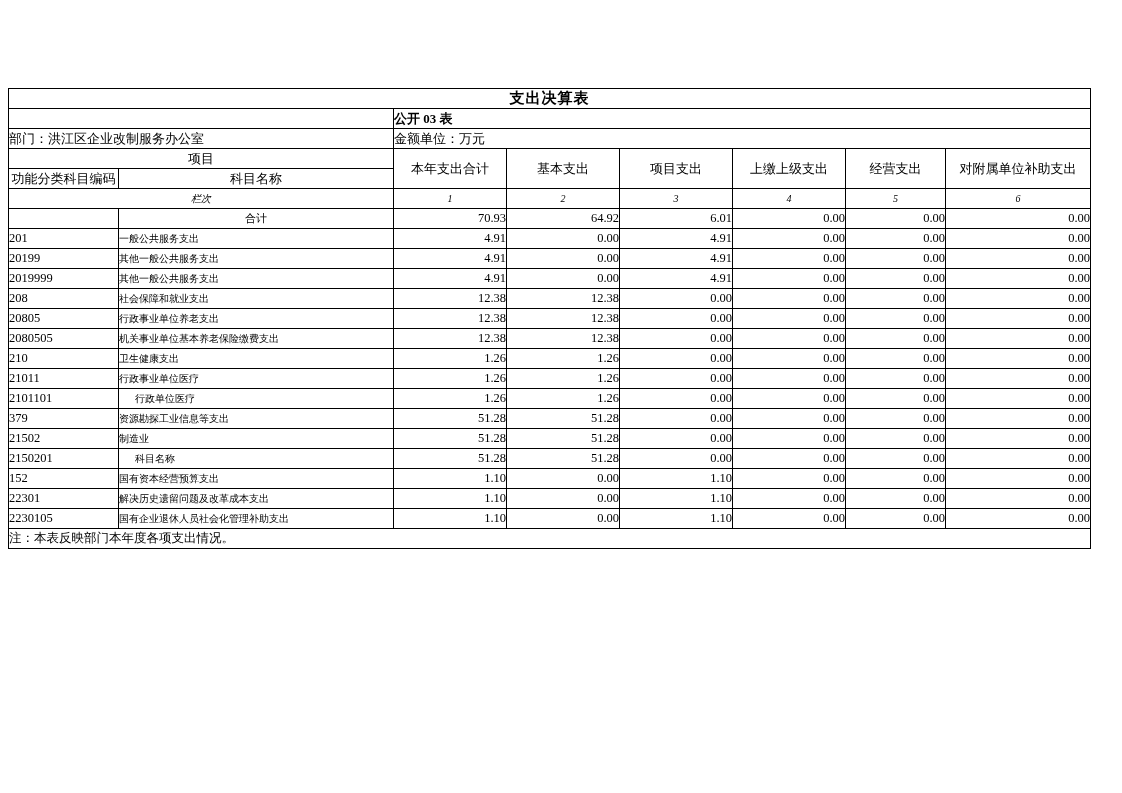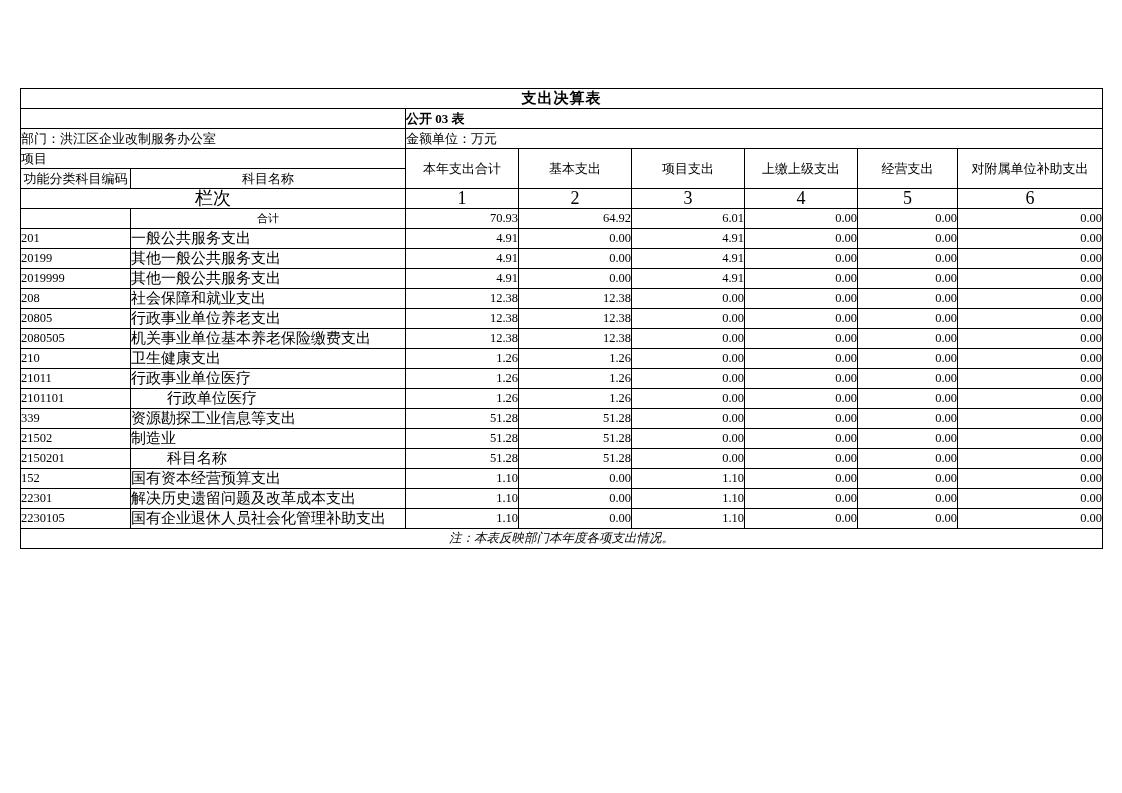--- a/index.html
+++ b/index.html
@@ -10,21 +10,21 @@
   body {
     width: 1122px;
     height: 793px;
     font-family: "Liberation Serif", "DejaVu Serif", serif;
     color: #000000;
     position: relative;
     overflow: hidden;
   }
   #sheet {
     position: absolute;
-    left: 20px;
+    left: 8px;
     top: 88px;
     width: 1082px;
   }
   table.report {
     border-collapse: collapse;
     width: 1082px;
     table-layout: fixed;
     font-size: 12.5px;
   }
   table.report td {
@@ -54,69 +54,69 @@
   }
   .meta-right {
     text-align: left;
     padding-right: 8px;
     font-size: 13px;
   }
   .bold {
     font-weight: bold;
   }
   .hdr-item {
-    text-align: left;
+    text-align: center;
     font-size: 13px;
     height: 21px;
     line-height: 21px;
   }
   .hdr-tall {
     height: 38px;
     line-height: 17px;
     text-align: center;
     font-size: 13px;
     padding: 0 2px;
   }
   .colnum-row td {
     text-align: center;
-    font-size: 18px;
+    font-size: 10px;
     height: 20px;
     line-height: 20px;
+    font-style: italic;
   }
   .code-cell {
     text-align: left;
     padding-left: 5px;
     font-size: 12.5px;
     margin-left: 32px;
   }
   .name-cell {
     text-align: left;
     padding-left: 26px;
-    font-size: 15px;
+    font-size: 10px;
   }
   .name-cell.indent2 {
-    padding-left: 36px;
+    padding-left: 16px;
   }
   .num-cell {
     text-align: right;
     padding-right: 8px;
     font-size: 12.5px;
   }
   .center-cell {
     text-align: center;
     font-size: 11px;
   }
   .note-row td {
-    text-align: center;
+    text-align: left;
     padding-left: 6px;
     font-size: 12.5px;
     height: 21px;
     line-height: 21px;
     border: 1px solid #000000;
-    font-style: italic;
   }
 </style>
 </head>
 <body>
 
 <div id="sheet">
   <table class="report">
     <colgroup>
       <col style="width:110px">
       <col style="width:275px">
@@ -268,21 +268,21 @@
         <td class="name-cell indent2">行政单位医疗</td>
         <td class="num-cell">1.26</td>
         <td class="num-cell">1.26</td>
         <td class="num-cell">0.00</td>
         <td class="num-cell">0.00</td>
         <td class="num-cell">0.00</td>
         <td class="num-cell">0.00</td>
       </tr>
 
       <tr>
-        <td class="code-cell">339</td>
+        <td class="code-cell">379</td>
         <td class="name-cell">资源勘探工业信息等支出</td>
         <td class="num-cell">51.28</td>
         <td class="num-cell">51.28</td>
         <td class="num-cell">0.00</td>
         <td class="num-cell">0.00</td>
         <td class="num-cell">0.00</td>
         <td class="num-cell">0.00</td>
       </tr>
 
       <tr>

